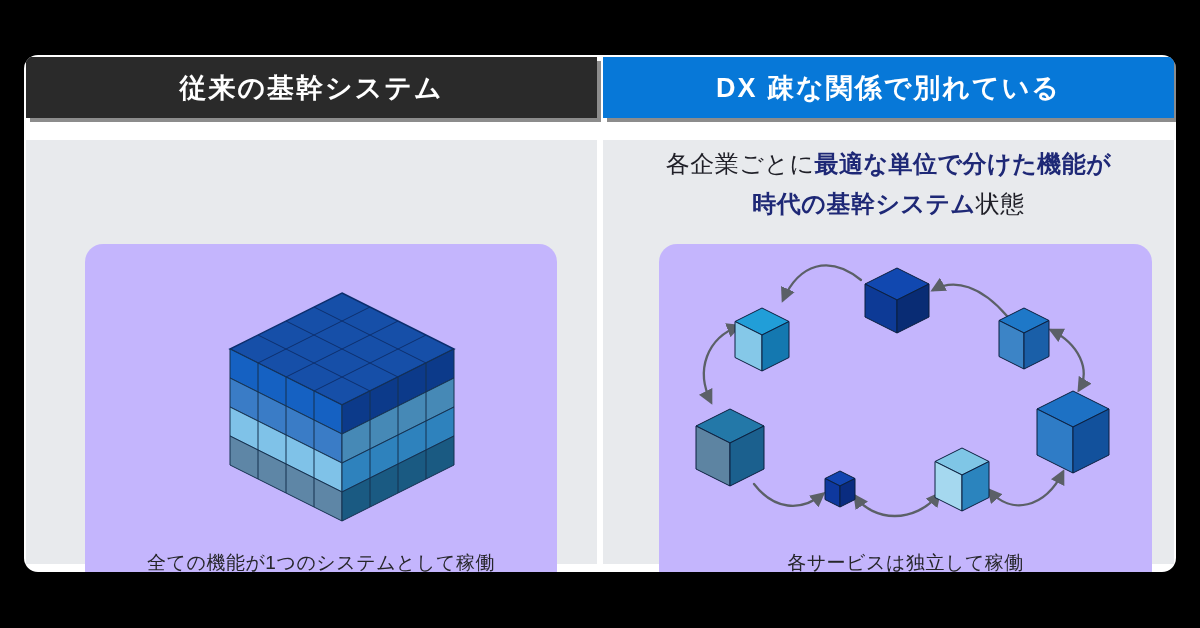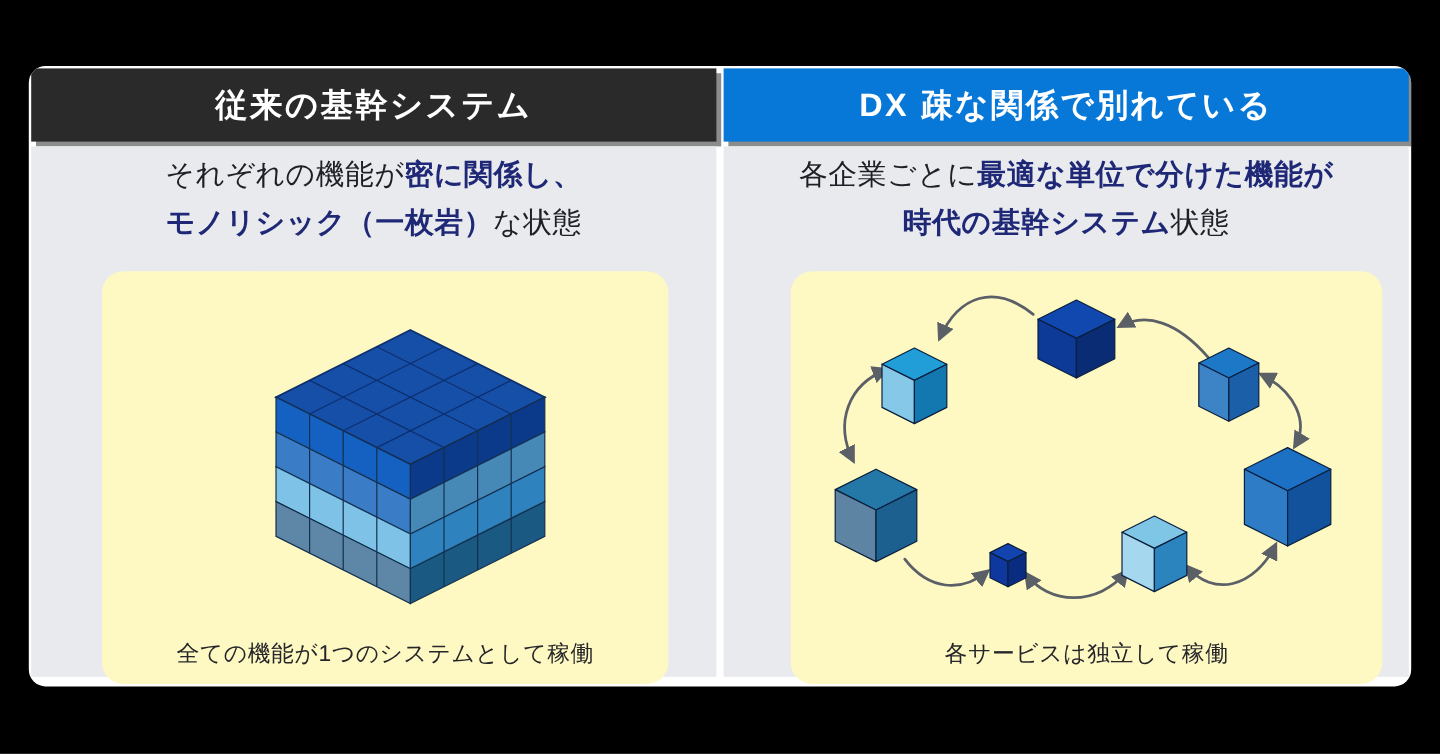--- a/index.html
+++ b/index.html
@@ -6,51 +6,47 @@
     --page-bg:#000; --frame-bg:#fff; --panel-bg:#e8eaed;
     --header-left-bg:#2a2a2a; --header-right-bg:#0778d8; --header-text:#fff;
     --body-text:#1f1f27; --emphasis-text:#1e2876; --caption-text:#26262a;
   }
   *{margin:0;padding:0;box-sizing:border-box}
   html,body{width:1200px;height:628px;background:var(--page-bg);
     font-family:"Liberation Sans","DejaVu Sans",sans-serif;overflow:hidden}
   .frame{position:absolute;left:24px;top:55px;width:1152px;height:517px;
     background:var(--frame-bg);border-radius:14px;overflow:hidden;
     display:flex;gap:6px;padding:2px 2px 8px 2px}
-  .col{flex:1;display:flex;flex-direction:column;gap:4px;min-width:0}
+  .col{flex:1;display:flex;flex-direction:column;gap:22px;min-width:0}
   .panel-header{height:61px;flex:none;display:flex;align-items:center;justify-content:center;
     color:var(--header-text);font-size:27px;font-weight:700;letter-spacing:2px;
     box-shadow:4px 4px 0 rgba(0,0,0,0.45)}
   .panel-header.left{background:var(--header-left-bg)}
   .panel-header.right{background:var(--header-right-bg)}
   .panel-body{flex:1;background:var(--panel-bg);position:relative}
   .subtitle{margin-top:4px;text-align:center;font-size:24px;line-height:40px;
     color:var(--body-text);font-weight:500;letter-spacing:0.5px}
   .subtitle .em{font-weight:700;color:var(--emphasis-text)}
-  .card{position:absolute;top:104px;height:344px;background:#fef9c3;border-radius:18px}
+  .card{position:absolute;top:104px;height:344px;background:#c4b5fd;border-radius:18px}
   .card.monolith{left:59px;width:472px}
   .card.services{left:56px;width:493px}
   .card svg{position:absolute;left:0;top:0;width:100%;height:100%}
   .caption{position:absolute;left:0;right:0;bottom:12px;text-align:center;
     font-size:19px;color:var(--caption-text);letter-spacing:0.5px}
 </style>
 </head>
 <body>
 
 <div class="frame">
 
   <div class="col">
     <div class="panel-header left">
       <span>従来の基幹システム</span>
     </div>
     <div class="panel-body">
-      <div class="subtitle">
-        <div><span>それぞれの機能が</span><span class="em">密に関係し、</span></div>
-        <div><span class="em">モノリシック（一枚岩）</span><span>な状態</span></div>
-      </div>
       <div class="card monolith">
         <svg id="monolith-svg" viewBox="0 0 472 304">
             <polygon points="257,29 369,85 257,141 145,85" fill="#164fa8" stroke="#0d2f6e" stroke-width="1.5"></polygon>
             <line x1="285" y1="43" x2="173" y2="99" stroke="#0d2f6e" stroke-width="1"></line>
             <line x1="229" y1="43" x2="341" y2="99" stroke="#0d2f6e" stroke-width="1"></line>
             <line x1="313" y1="57" x2="201" y2="113" stroke="#0d2f6e" stroke-width="1"></line>
             <line x1="201" y1="57" x2="313" y2="113" stroke="#0d2f6e" stroke-width="1"></line>
             <line x1="341" y1="71" x2="229" y2="127" stroke="#0d2f6e" stroke-width="1"></line>
             <line x1="173" y1="71" x2="285" y2="127" stroke="#0d2f6e" stroke-width="1"></line>
             <polygon points="145,85 257,141 257,170 145,114" fill="#1561c2" stroke="#14304f" stroke-width="1"></polygon>

